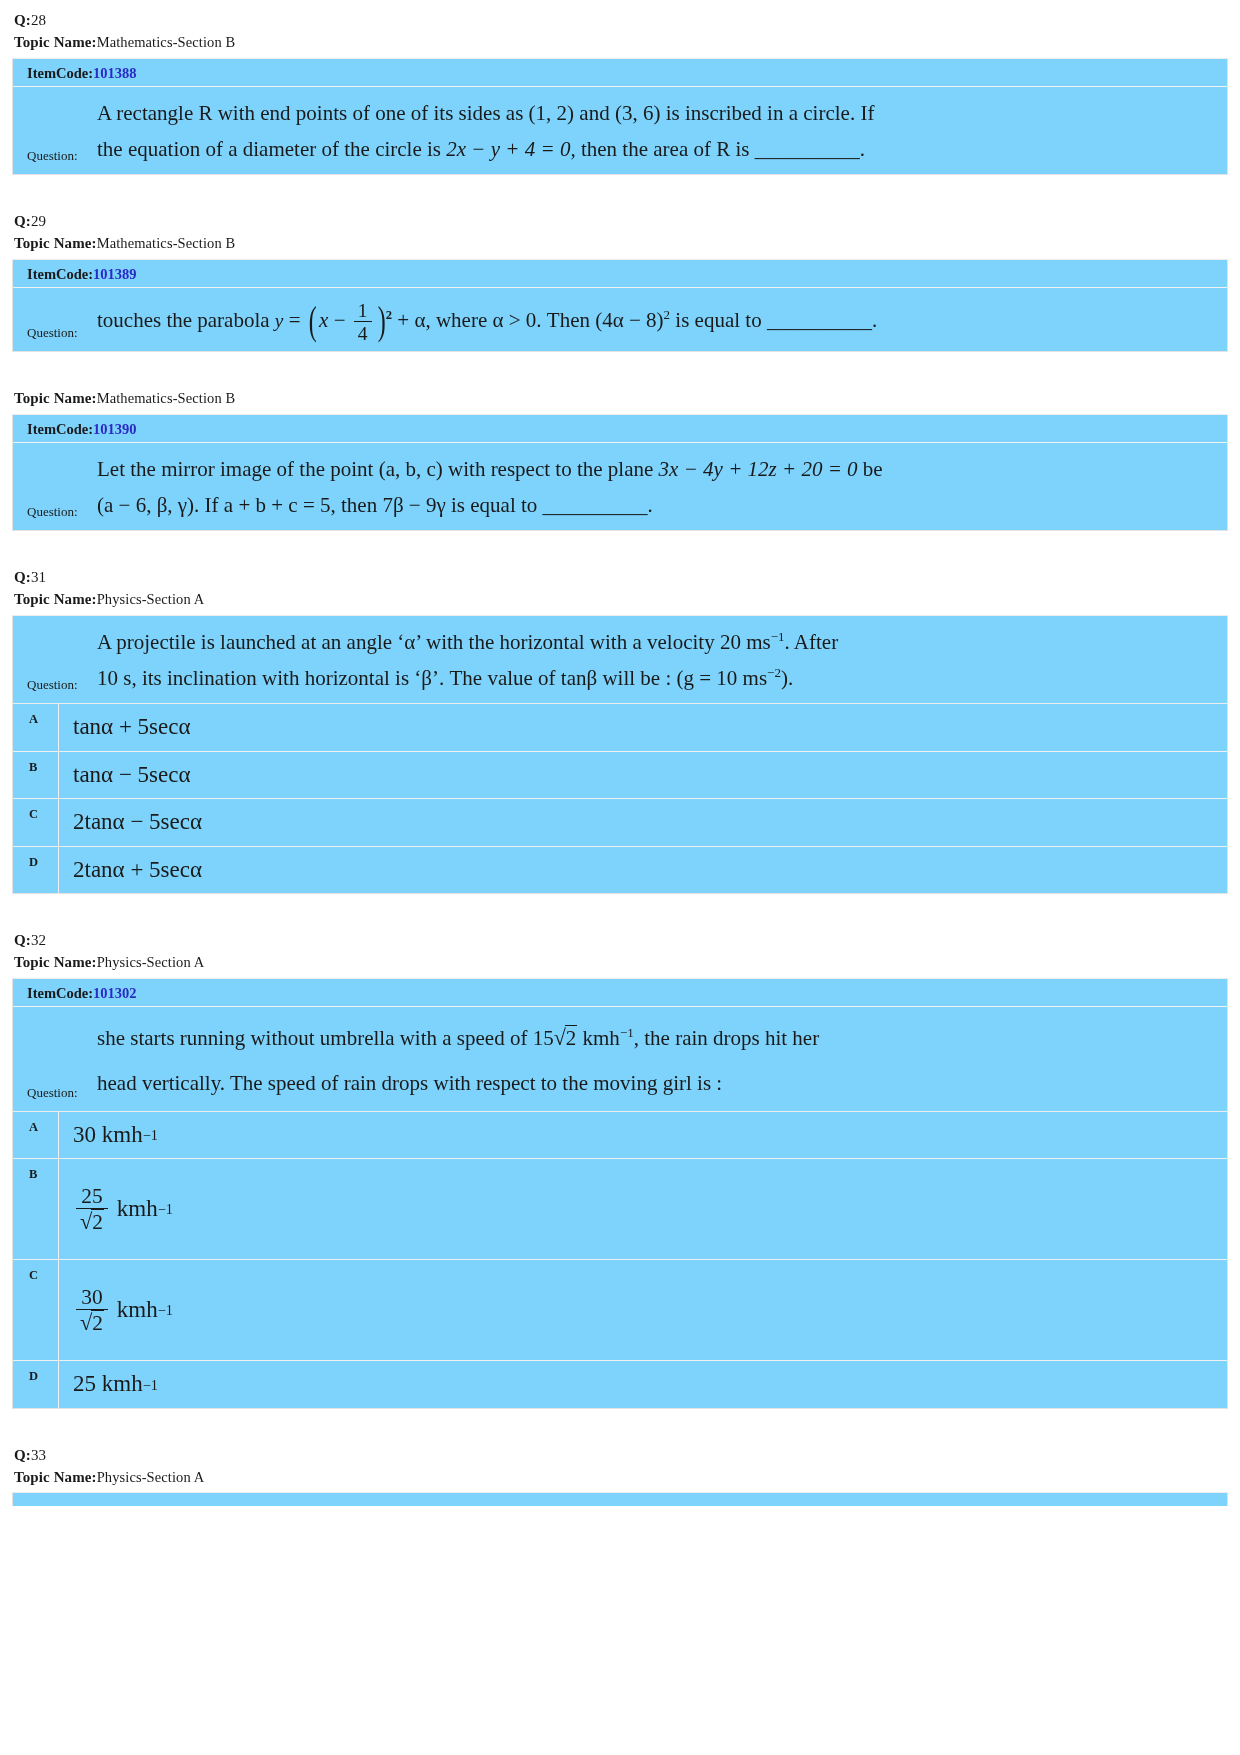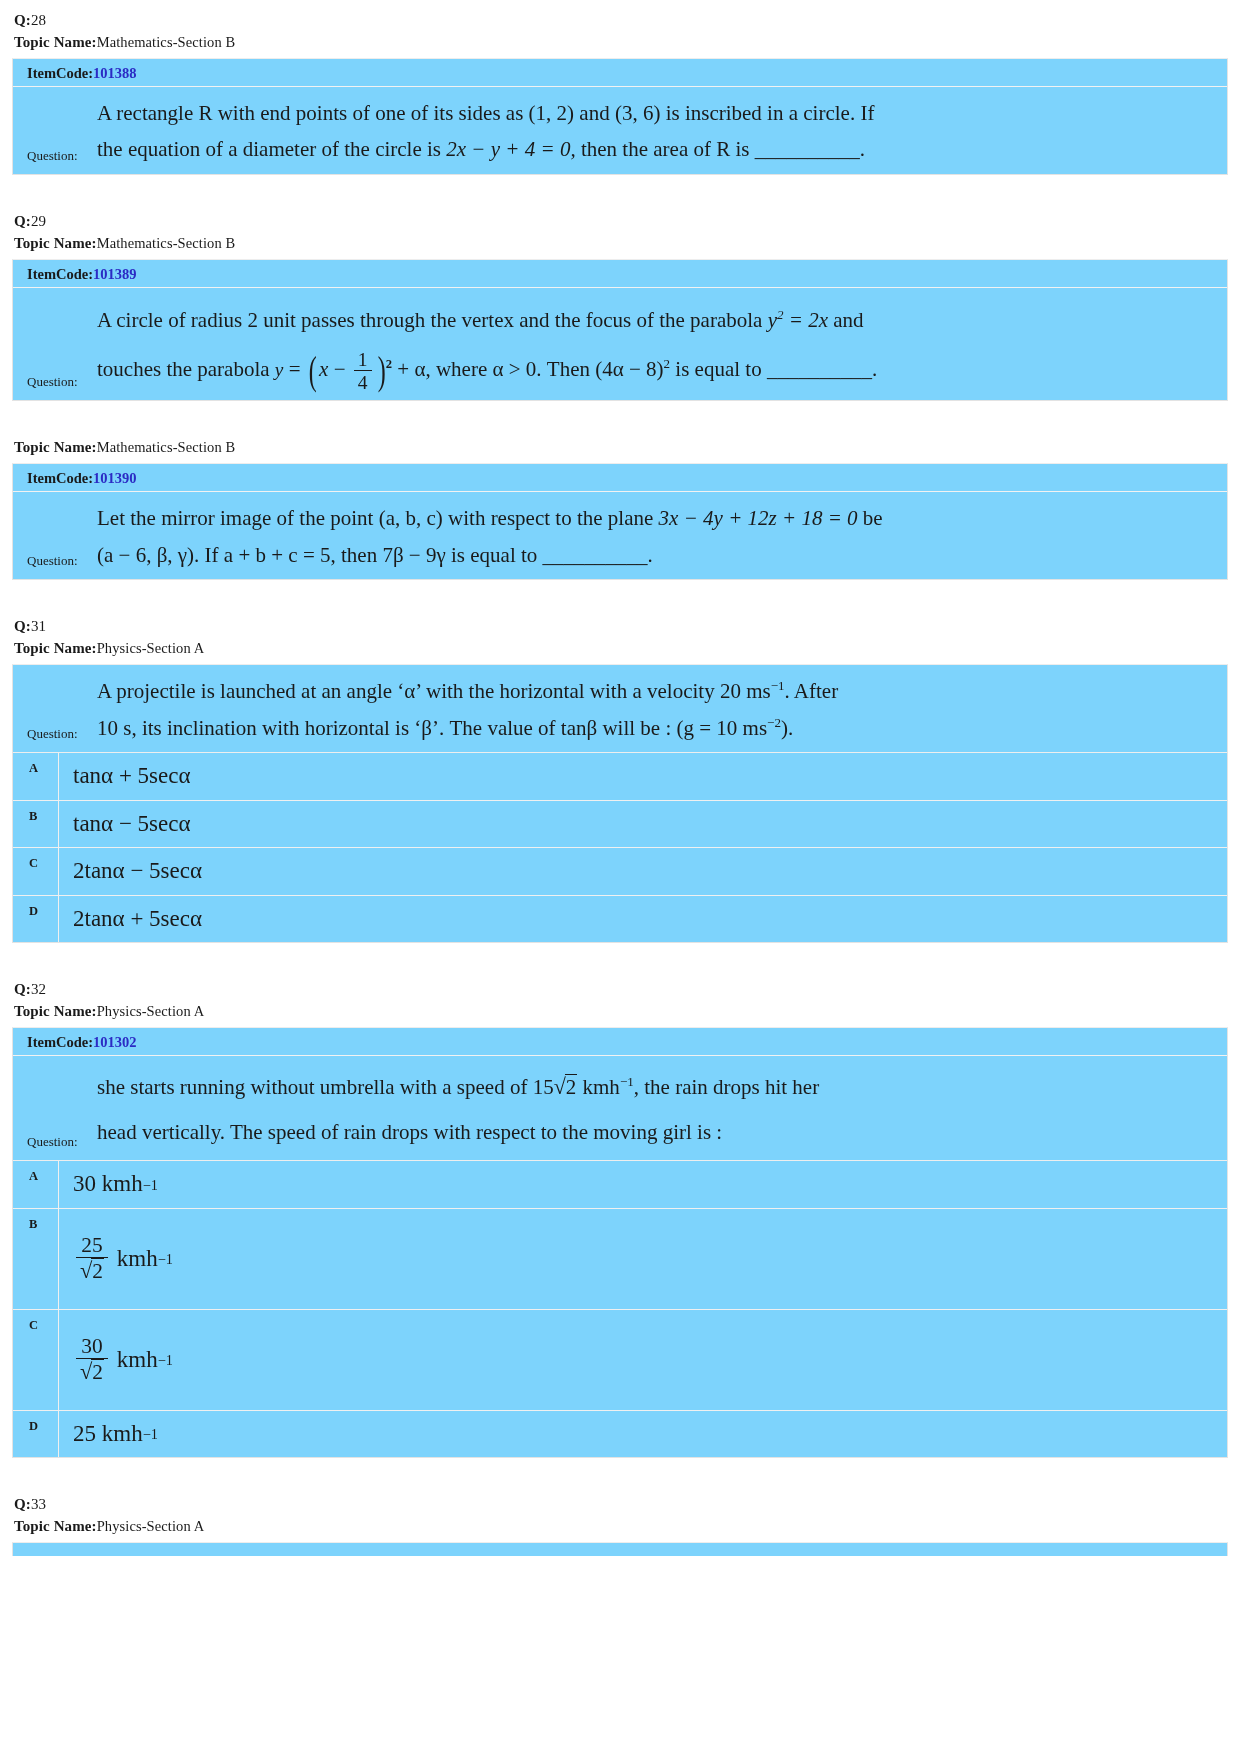--- a/index.html
+++ b/index.html
@@ -187,21 +187,20 @@
       <span>Topic Name:</span><span class="val">Mathematics-Section B</span>
     </div>
   </div>
   <div class="q-card">
     <div class="itemcode-row">
       <span>ItemCode:</span><span class="code">101389</span>
     </div>
     <div class="question-row">
       <div class="question-label">Question:</div>
       <div class="question-body" style="line-height:2.35">
-        <span class="ln"><span>A circle of radius 2 unit passes through the vertex and the focus of the parabola </span><span class="mi nowrap"><span>y</span><sup class="p">2</sup><span> = 2x</span></span><span> and</span></span>
         <span class="ln"><span>touches the parabola </span><span class="nowrap"><span class="mi" style="font-size:0.92em">y</span> <span>=</span> <span class="paren-big">(</span><span class="mi">x</span> <span>−</span> <span class="frac">
                 <span class="num">1</span>
                 <span class="den">4</span>
               </span><span class="paren-big">)</span><span class="pow-outside">2</span> <span>+ α,</span></span><span> where α &gt; 0.  Then (4α − 8)</span><sup class="p">2</sup><span> is equal to </span><span class="blank">__________</span><span>.</span></span>
       </div>
     </div>
   </div>
 </div>
 
 <div class="gap"></div>
@@ -212,21 +211,21 @@
       <span>Topic Name:</span><span class="val">Mathematics-Section B</span>
     </div>
   </div>
   <div class="q-card">
     <div class="itemcode-row">
       <span>ItemCode:</span><span class="code">101390</span>
     </div>
     <div class="question-row">
       <div class="question-label">Question:</div>
       <div class="question-body">
-        <span class="ln"><span>Let the mirror image of the point (a, b, c) with respect to the plane </span><span class="mi nowrap">3x − 4y + 12z + 18 = 0</span><span> be</span></span>
+        <span class="ln"><span>Let the mirror image of the point (a, b, c) with respect to the plane </span><span class="mi nowrap">3x − 4y + 12z + 20 = 0</span><span> be</span></span>
         <span class="ln"><span>(a − 6, β, γ).  If a + b + c = 5, then 7β − 9γ is equal to </span><span class="blank">__________</span><span>.</span></span>
       </div>
     </div>
   </div>
 </div>
 
 <div class="gap"></div>
 
 <div class="q-block">
   <div class="q-header">

